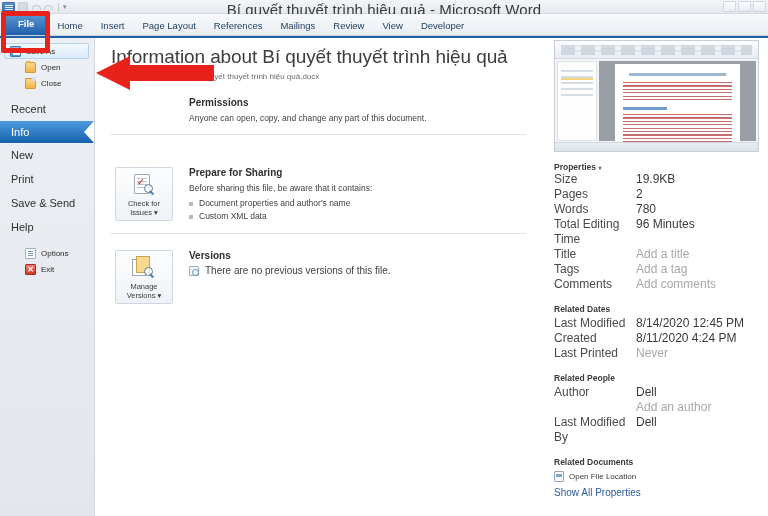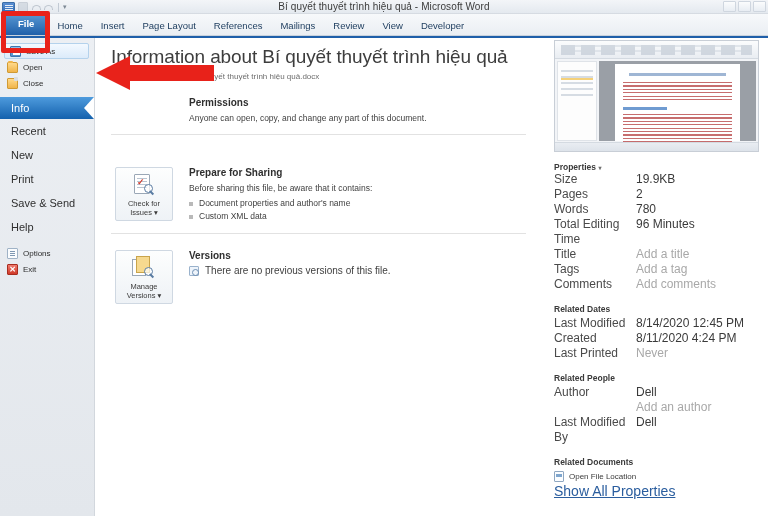--- a/index.html
+++ b/index.html
@@ -33,21 +33,21 @@
   .qat-save { background: #b9c3cf; border: 1px solid #9aa6b4; border-radius: 1px; }
   .qat-undo::before, .qat-redo::before {
     content: ""; position: absolute; left: 1px; top: 3px; width: 7px; height: 4px;
     border: 1.5px solid #8b97a6; border-bottom: none; border-radius: 5px 5px 0 0;
   }
   .qat-redo { transform: scaleX(-1); }
   .qat-sep { width: 1px; height: 9px; background: #c2cad4; margin: 0 1px; }
   .qat-more { font-size: 7px; color: #7d8894; line-height: 10px; }
   .titlebar-text {
     position: absolute; left: 0; right: 0; top: 1px; text-align: center;
-    font-size: 10px; color: #3b3b3b; letter-spacing: .1px;
+    font-size: 15px; color: #3b3b3b; letter-spacing: .1px;
   }
   .win-btns { position: absolute; right: 2px; top: 1px; display: flex; gap: 2px; }
   .win-btn { width: 13px; height: 11px; border: 1px solid #cfd6df; border-radius: 1px;
              background: linear-gradient(#fbfcfd, #e8edf3); }
 
   
   .tabstrip {
     position: absolute; left: 0; top: 14px; width: 768px; height: 22px;
     background: linear-gradient(#f7f9fb, #eaeef3);
     border-bottom: 1px solid #c9d2dc;
@@ -70,21 +70,21 @@
   .backstage { position: absolute; left: 0; top: 38px; width: 768px; height: 512px; background: #ffffff; }
 
   .sidebar {
     position: absolute; left: 0; top: 0; width: 95px; height: 478px;
     background: linear-gradient(#eceff3, #e3e7ec);
     border-right: 1px solid #d2d7dd;
   }
   .side-group-top { padding-top: 5px; }
   .side-item {
     position: relative; height: 16px; display: flex; align-items: center;
-    gap: 5px; padding-left: 7px; font-size: 8.5px; color: #2c2c2c; cursor: default;
+    gap: 5px; padding-left: 25px; font-size: 8.5px; color: #2c2c2c; cursor: default;
   }
   .side-item.small { font-size: 8px; }
   .side-item.hover {
     margin: 0 5px 0 4px; padding-left: 5px;
     background: linear-gradient(#f3f9ff, #dcebfa);
     border: 1px solid #b4d2ec; border-radius: 2px; height: 16px;
   }
   .side-item.big { height: 24px; font-size: 11px; color: #2f2f2f; padding-left: 11px; }
   .side-item.active {
     background: linear-gradient(#4e9bdd, #1461ad);
@@ -201,21 +201,21 @@
   .caret { font-size: 6px; color: #6e6e6e; }
   .prow { display: flex; font-size: 12px; line-height: 15px; color: #4a4a4a; }
   .plabel { width: 82px; flex: 0 0 82px; color: #4a4a4a; }
   .pvalue { color: #3a3a3a; }
   .pvalue.ph { color: #a8a8a8; text-align: right; }
   .group-head { font-size: 8.5px; font-weight: bold; color: #3a3a3a; margin-top: 12px; margin-bottom: 2px; }
   .file-loc { display: flex; align-items: center; gap: 5px; font-size: 8px; color: #3a3a3a; margin-top: 4px; }
   .loc-ic { width: 10px; height: 11px; background: #fbfdff; border: 1px solid #8fa7c1; border-radius: 1px;
             flex: 0 0 10px; position: relative; }
   .loc-ic::after { content: ""; position: absolute; left: 1px; top: 2px; right: 1px; height: 3px; background: #7fa6ce; }
-  .showall { font-size: 14px; color: #2a5d9e; text-decoration: underline; display: inline-block; }
+  .showall { font-size: 10px; color: #2a5d9e; display: inline-block; }
 
   
   .anno-rect {
     position: absolute; left: 1px; top: 11px; width: 49px; height: 42px;
     border: 5px solid #e8221a; border-radius: 2px; pointer-events: none;
   }
   .anno-arrow { position: absolute; left: 96px; top: 56px; width: 118px; height: 34px; pointer-events: none; }
 </style>
 </head>
 <body>
@@ -264,26 +264,26 @@
           <span class="ic ic-folder"></span>
           <span>Open</span>
         </div>
         <div class="side-item small">
           <span class="ic ic-close"></span>
           <span>Close</span>
         </div>
       </div>
       <div class="side-sep"></div>
 
+      <div class="side-item big">
+        <span>Recent</span>
+      </div>
       <div class="side-item active">
         <span>Info</span>
         <span class="active-notch"></span>
-      </div>
-      <div class="side-item big">
-        <span>Recent</span>
       </div>
       <div class="side-item big">
         <span>New</span>
       </div>
       <div class="side-item big">
         <span>Print</span>
       </div>
       <div class="side-item big">
         <span>Save &amp; Send</span>
       </div>

